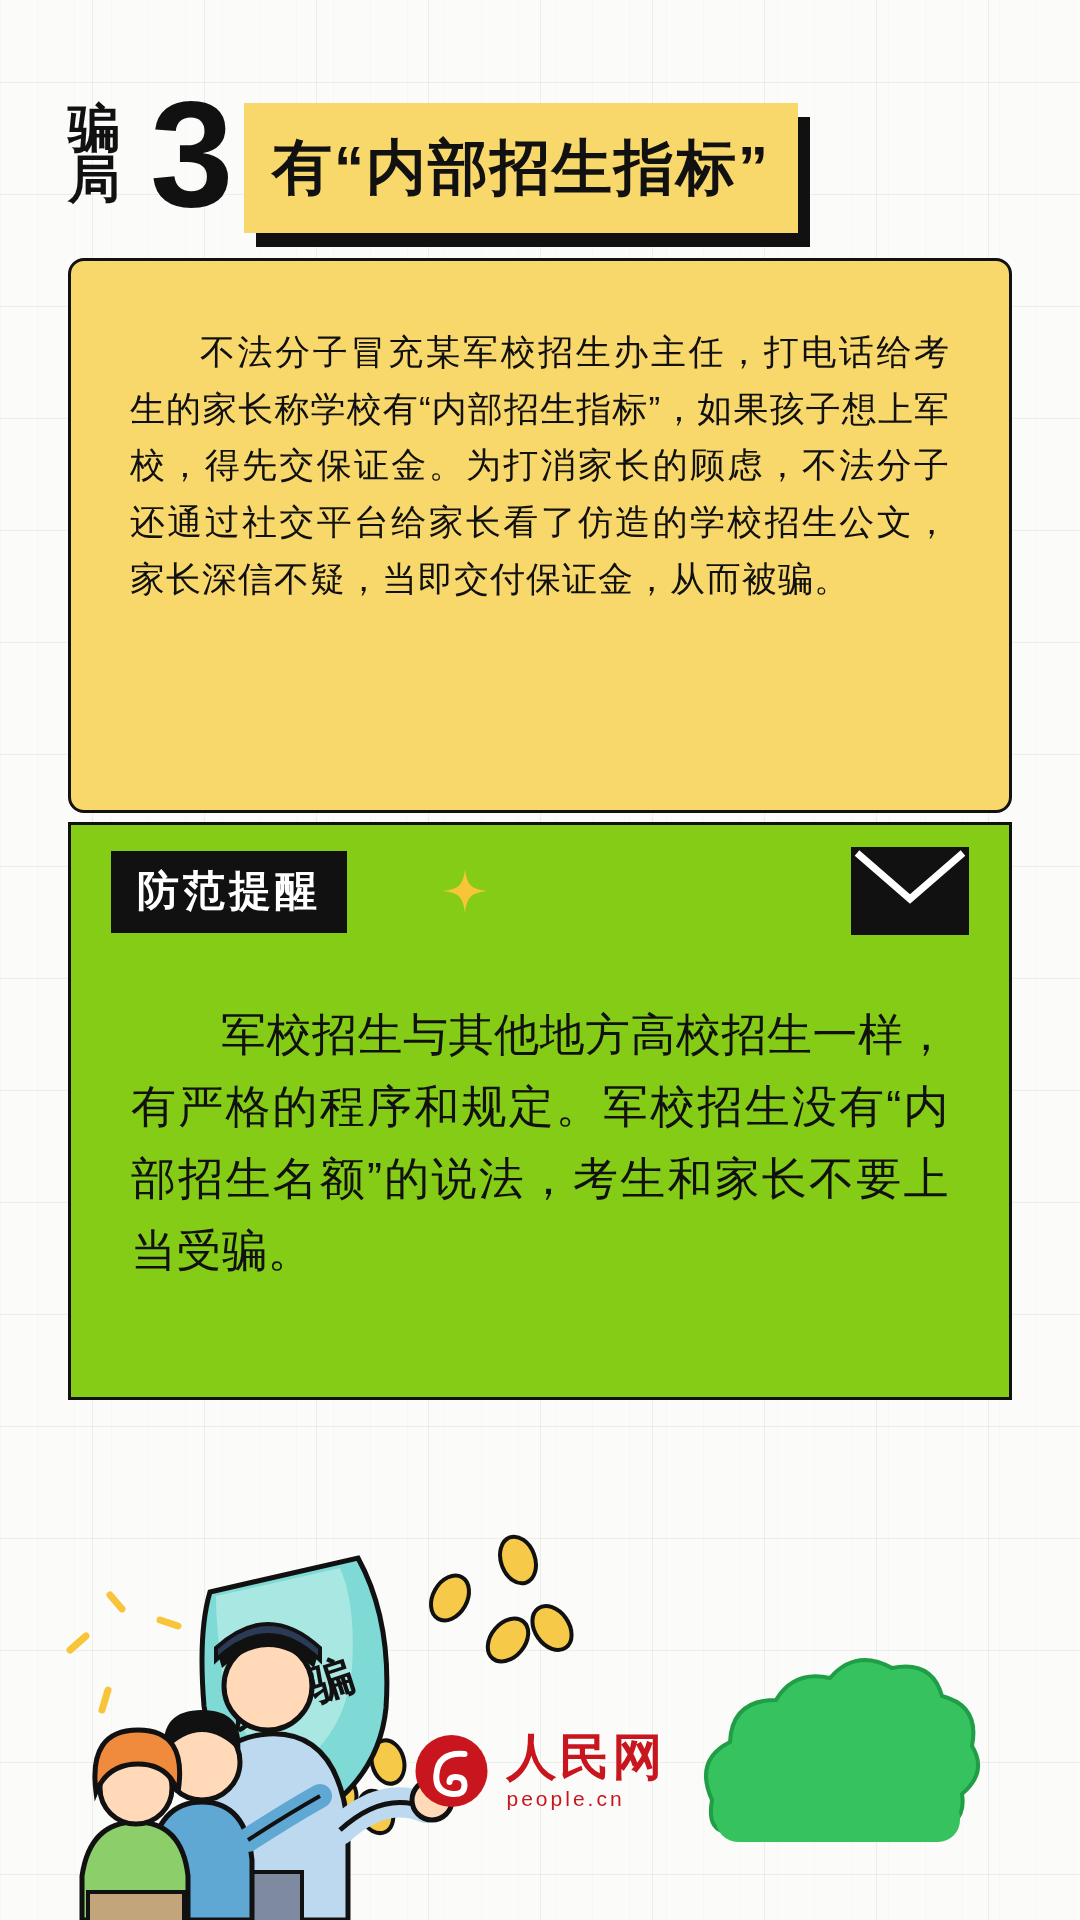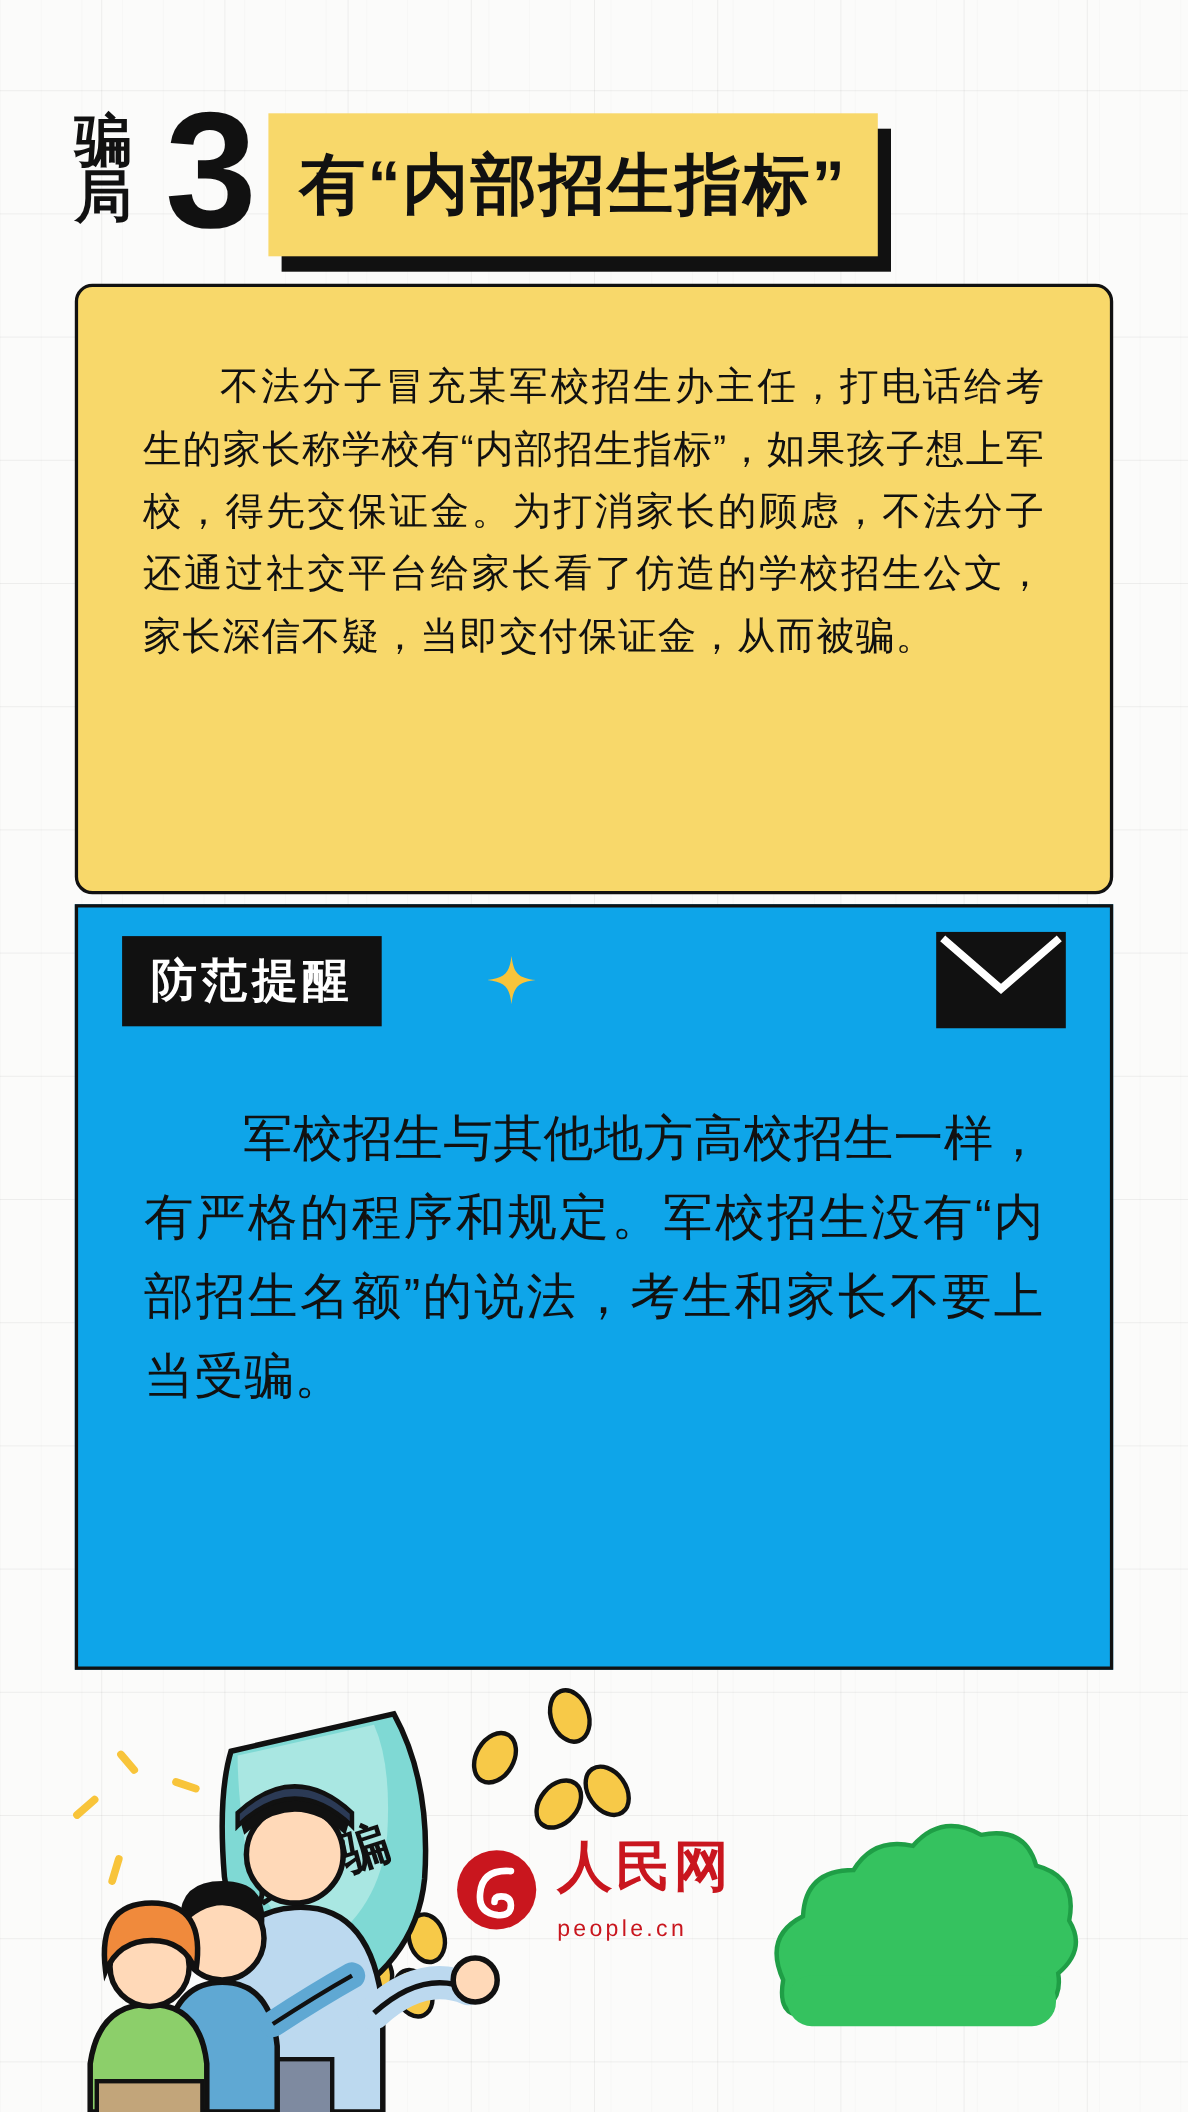--- a/index.html
+++ b/index.html
@@ -120,22 +120,22 @@
     letter-spacing: 1px;
     font-family: "Liberation Sans", sans-serif;
   }
 
   
   .card-white {
     position: absolute;
     left: 68px;
     top: 822px;
     width: 944px;
-    height: 696px;
-    background: #0ea5e9;
+    height: 578px;
+    background: #84cc16;
     border: 3px solid #111111;
     box-sizing: border-box;
   }
   .tip-badge {
     position: absolute;
     left: 40px;
     top: 26px;
     background: #111111;
     color: #ffffff;
     font-size: 42px;
@@ -179,41 +179,41 @@
     width: 1000px;
     height: 420px;
     pointer-events: none;
   }
 
   
   .logo-wrap {
     position: absolute;
     left: 50%;
     transform: translateX(-50%);
-    top: 1672px;
+    top: 1732px;
     display: flex;
     align-items: center;
     gap: 18px;
   }
   .logo-mark {
     width: 74px;
     height: 74px;
   }
   .logo-text-cn {
     font-size: 50px;
     font-weight: bold;
     color: #c9161e;
     letter-spacing: 3px;
     line-height: 1;
   }
   .logo-text-en {
     font-size: 21px;
     color: #c9161e;
     letter-spacing: 3px;
-    margin-top: 21px;
+    margin-top: 6px;
     line-height: 1;
   }
   .logo-col { display: flex; flex-direction: column; }
 </style>
 </head>
 <body>
 
 <div class="grid-bg"></div>
 <div class="grid-bg2"></div>
 

